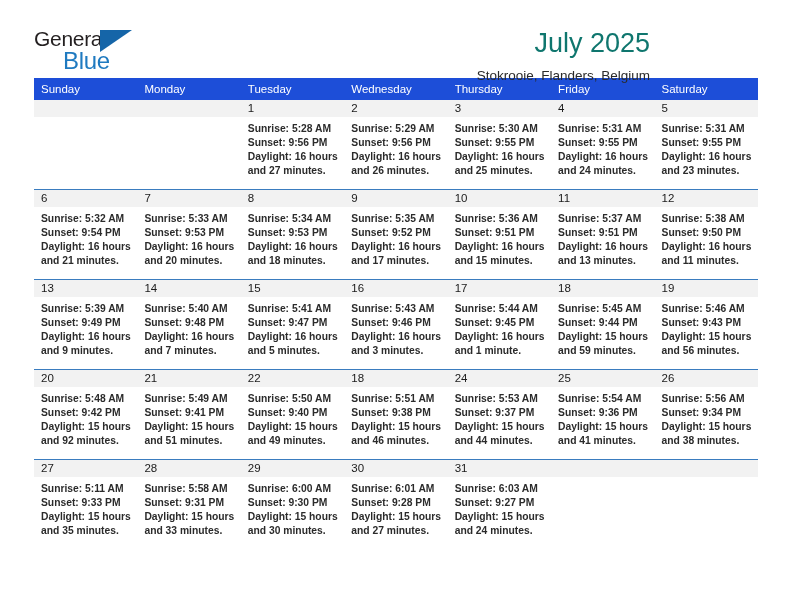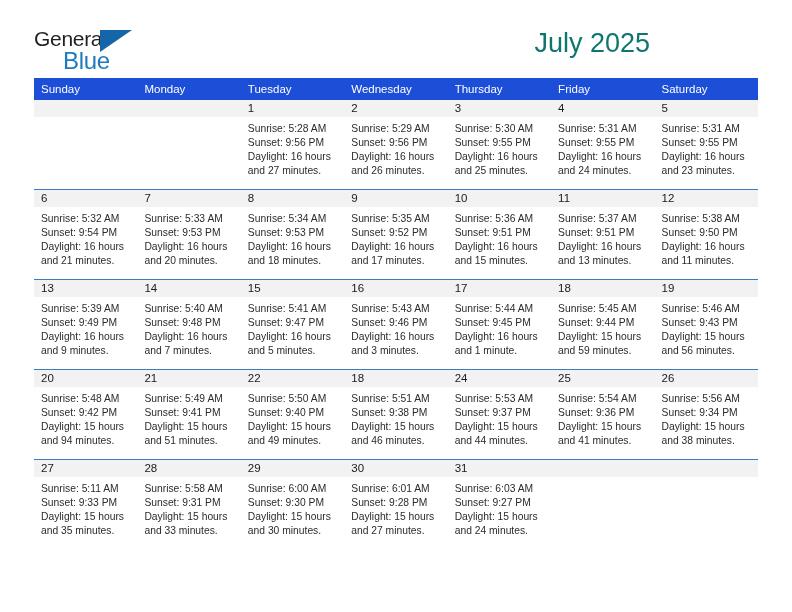--- a/index.html
+++ b/index.html
@@ -123,38 +123,40 @@
     line-height: 15px;
   }
   .cell.empty .daynum-band {
     background: #f2f2f2;
   }
   .details {
     padding: 5px 6px 0 7px;
     font-size: 10.3px;
     line-height: 14.1px;
     color: #2b2b2b;
+    font-weight: bold;
   }
   .details div { white-space: nowrap; }
 </style>
 </head>
 <body>
 
 <div class="page">
 
   <div class="topbar">
 
     <div class="logo">
       <span class="logo-general">General</span>
       <span class="logo-tri"></span>
       <span class="logo-blue">Blue</span>
     </div>
 
     <div class="titles">
       <div class="month-title">July 2025</div>
+      <div class="location">Stokrooie, Flanders, Belgium</div>
     </div>
 
   </div>
 
   <table class="calendar">
     <thead>
       <tr>
         <th>Sunday</th>
         <th>Monday</th>
         <th>Tuesday</th>
@@ -391,21 +393,21 @@
           </td>
         </tr>
         <tr class="week-row">
           <td>
             <div class="cell">
               <div class="daynum-band">20</div>
               <div class="details">
                 <div>Sunrise: 5:48 AM</div>
                 <div>Sunset: 9:42 PM</div>
                 <div>Daylight: 15 hours</div>
-                <div>and 94 minutes.</div>
+                <div>and 92 minutes.</div>
               </div>
             </div>
           </td>
           <td>
             <div class="cell">
               <div class="daynum-band">21</div>
               <div class="details">
                 <div>Sunrise: 5:49 AM</div>
                 <div>Sunset: 9:41 PM</div>
                 <div>Daylight: 15 hours</div>

